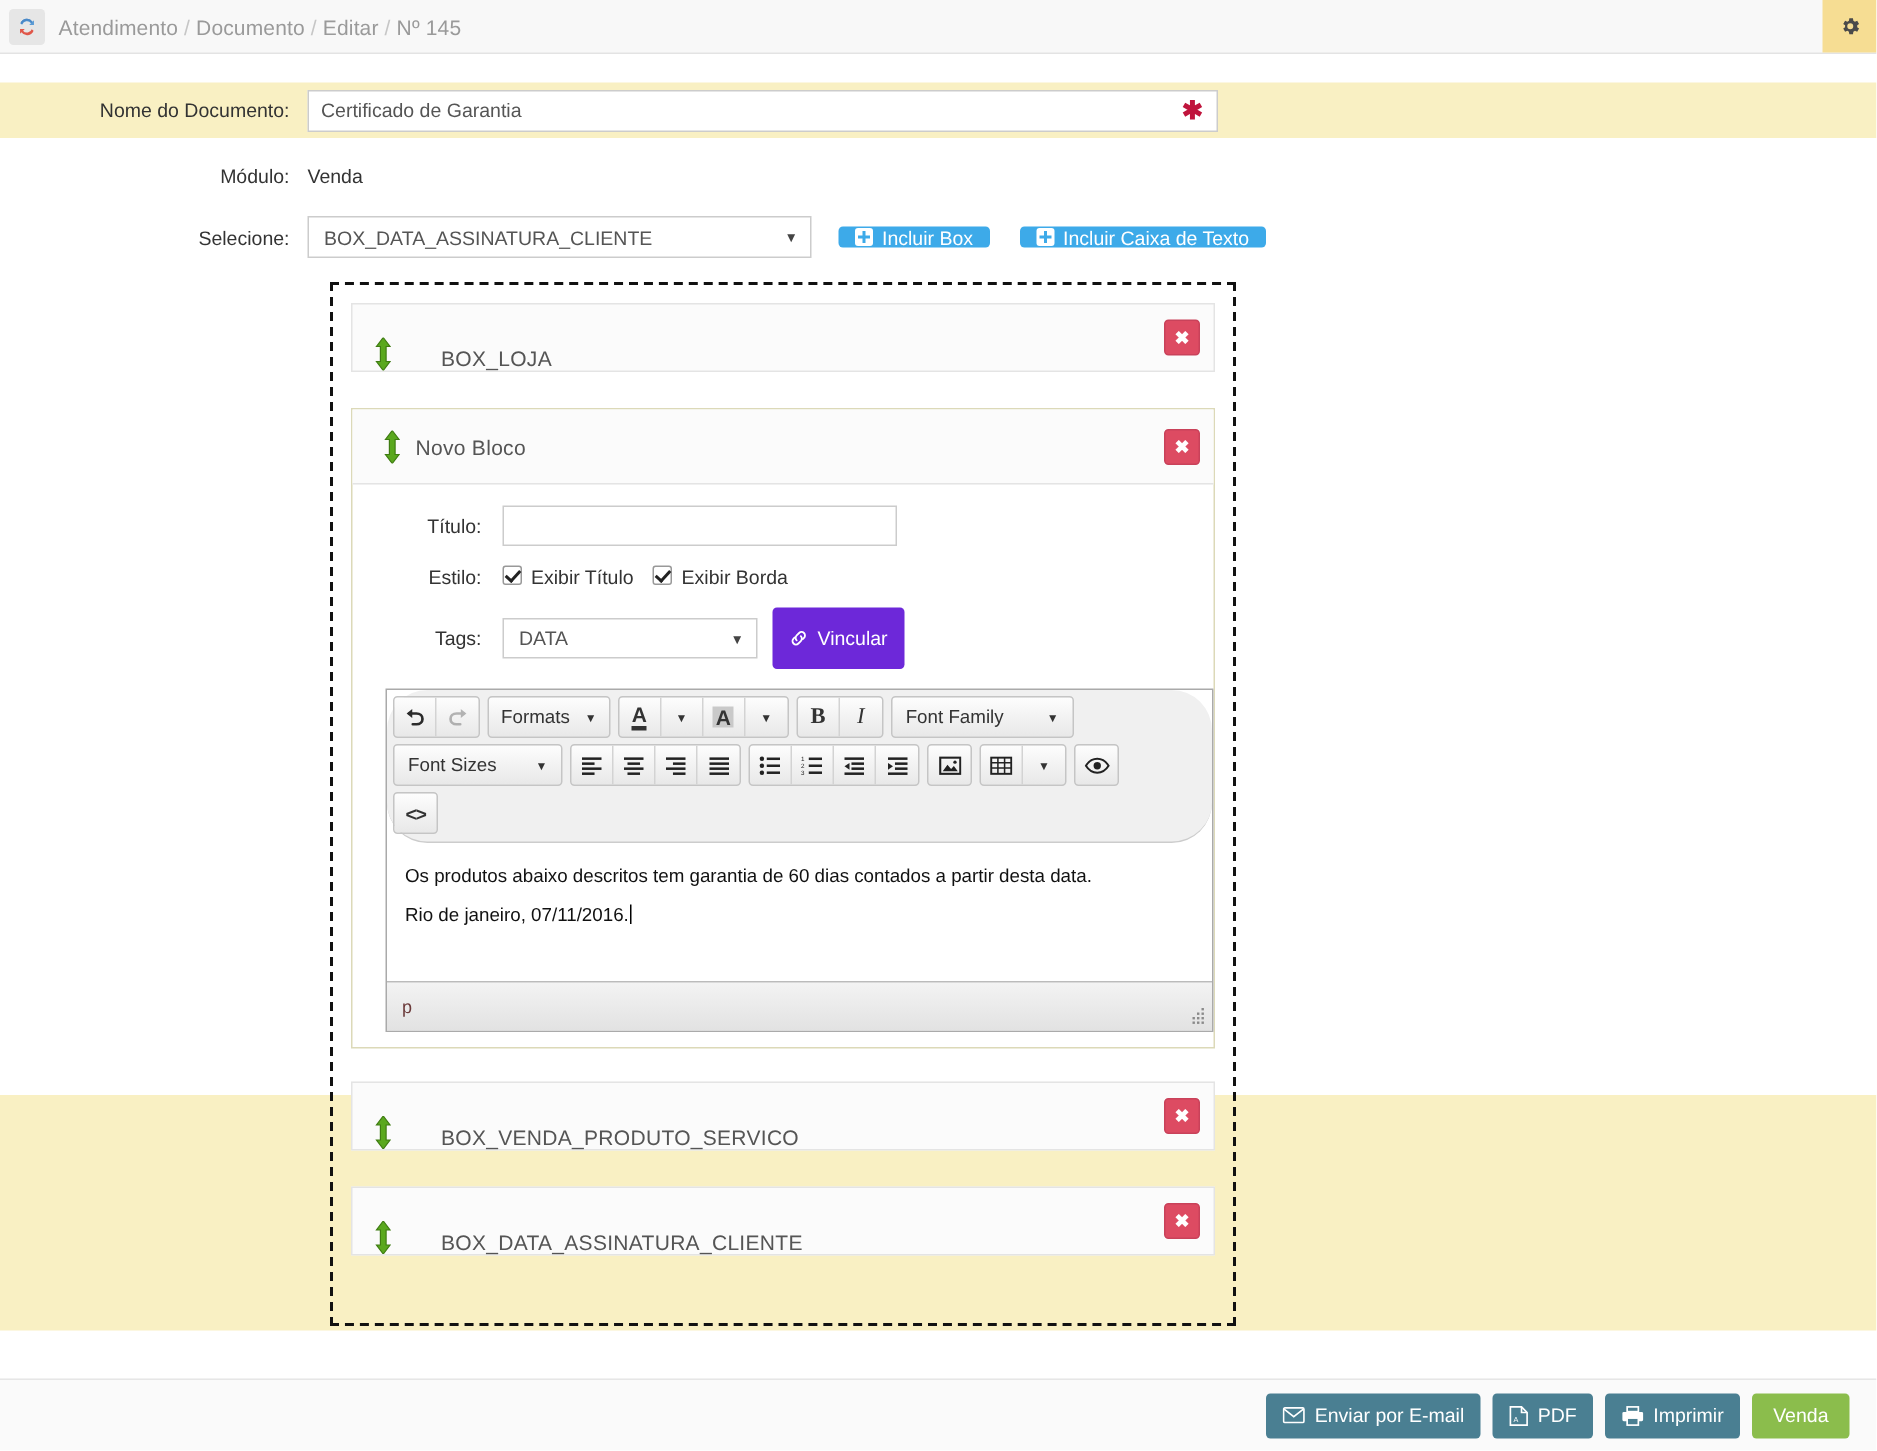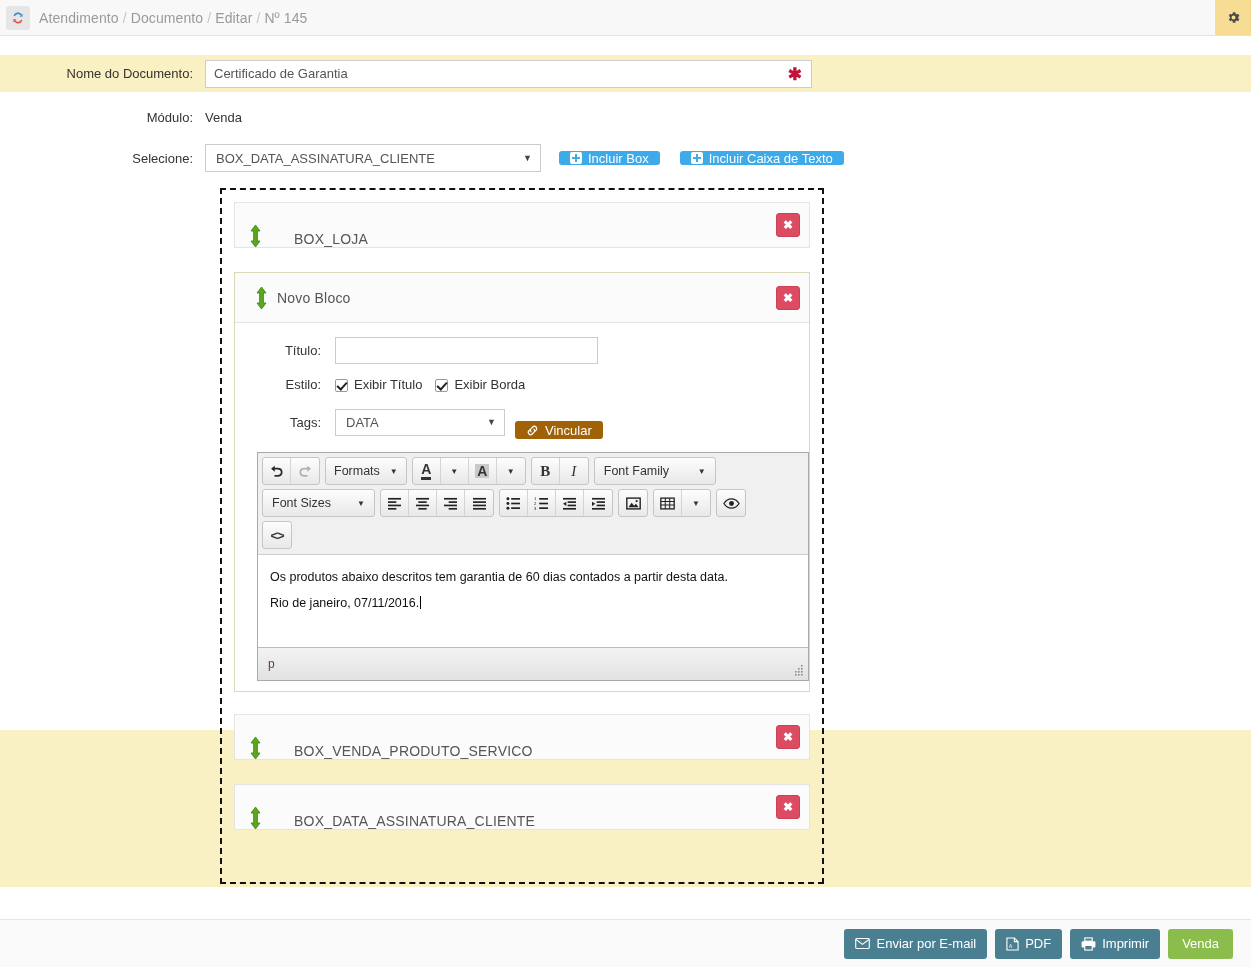--- a/index.html
+++ b/index.html
@@ -177,48 +177,49 @@
   }
   .panel-head .boxrow-label { font-size: 14px; color: #555; }
   .panel-body { padding: 14px 12px 10px 12px; }
 
   .prow { display: flex; align-items: center; margin-bottom: 13px; }
   .plabel {
     width: 88px; text-align: right; padding-right: 14px;
     font-size: 13px; color: #333; flex: none;
   }
   #input-titulo { width: 263px; height: 27px; }
-  .chk-wrap { display: inline-flex; align-items: flex-end; gap: 6px; margin-right: 13px; }
+  .chk-wrap { display: inline-flex; align-items: flex-start; gap: 6px; margin-right: 13px; }
   .chk {
     width: 13px; height: 13px;
     border: 1px solid #999; background: #fff;
     border-radius: 2px; position: relative;
     display: inline-block; flex: none; cursor: pointer;
   }
   .chk.on::after {
     content: ""; position: absolute;
     left: 3px; top: 0px; width: 4px; height: 8px;
     border: solid #222; border-width: 0 2px 2px 0;
     transform: rotate(42deg);
   }
   .chk-label { font-size: 13px; color: #333; }
   #sel-tags { width: 170px; height: 27px; }
-  .btn-teal { background: #a16207; height: 18px; margin-left: 10px; margin-top: 16px; }
+  .btn-teal { background: #6d28d9; height: 41px; margin-left: 10px; }
 
   
   .editor {
     margin: 8px 0 0 10px;
     width: 552px;
     border: 1px solid #aaa;
     background: #fff;
   }
   .tb {
     background: #f0f0f0;
     border-bottom: 1px solid #ccc;
     padding: 2px 2px 3px 2px;
+    border-radius: 27px;
   }
   .tb-row { display: flex; align-items: center; gap: 5px; padding: 2px 2px; }
   .grp {
     display: flex; align-items: center;
     border: 1px solid #c5c5c5; border-radius: 3px;
     background: linear-gradient(#fdfdfd, #e8e8e8);
     overflow: hidden;
   }
   .tbtn {
     height: 26px; min-width: 28px;

